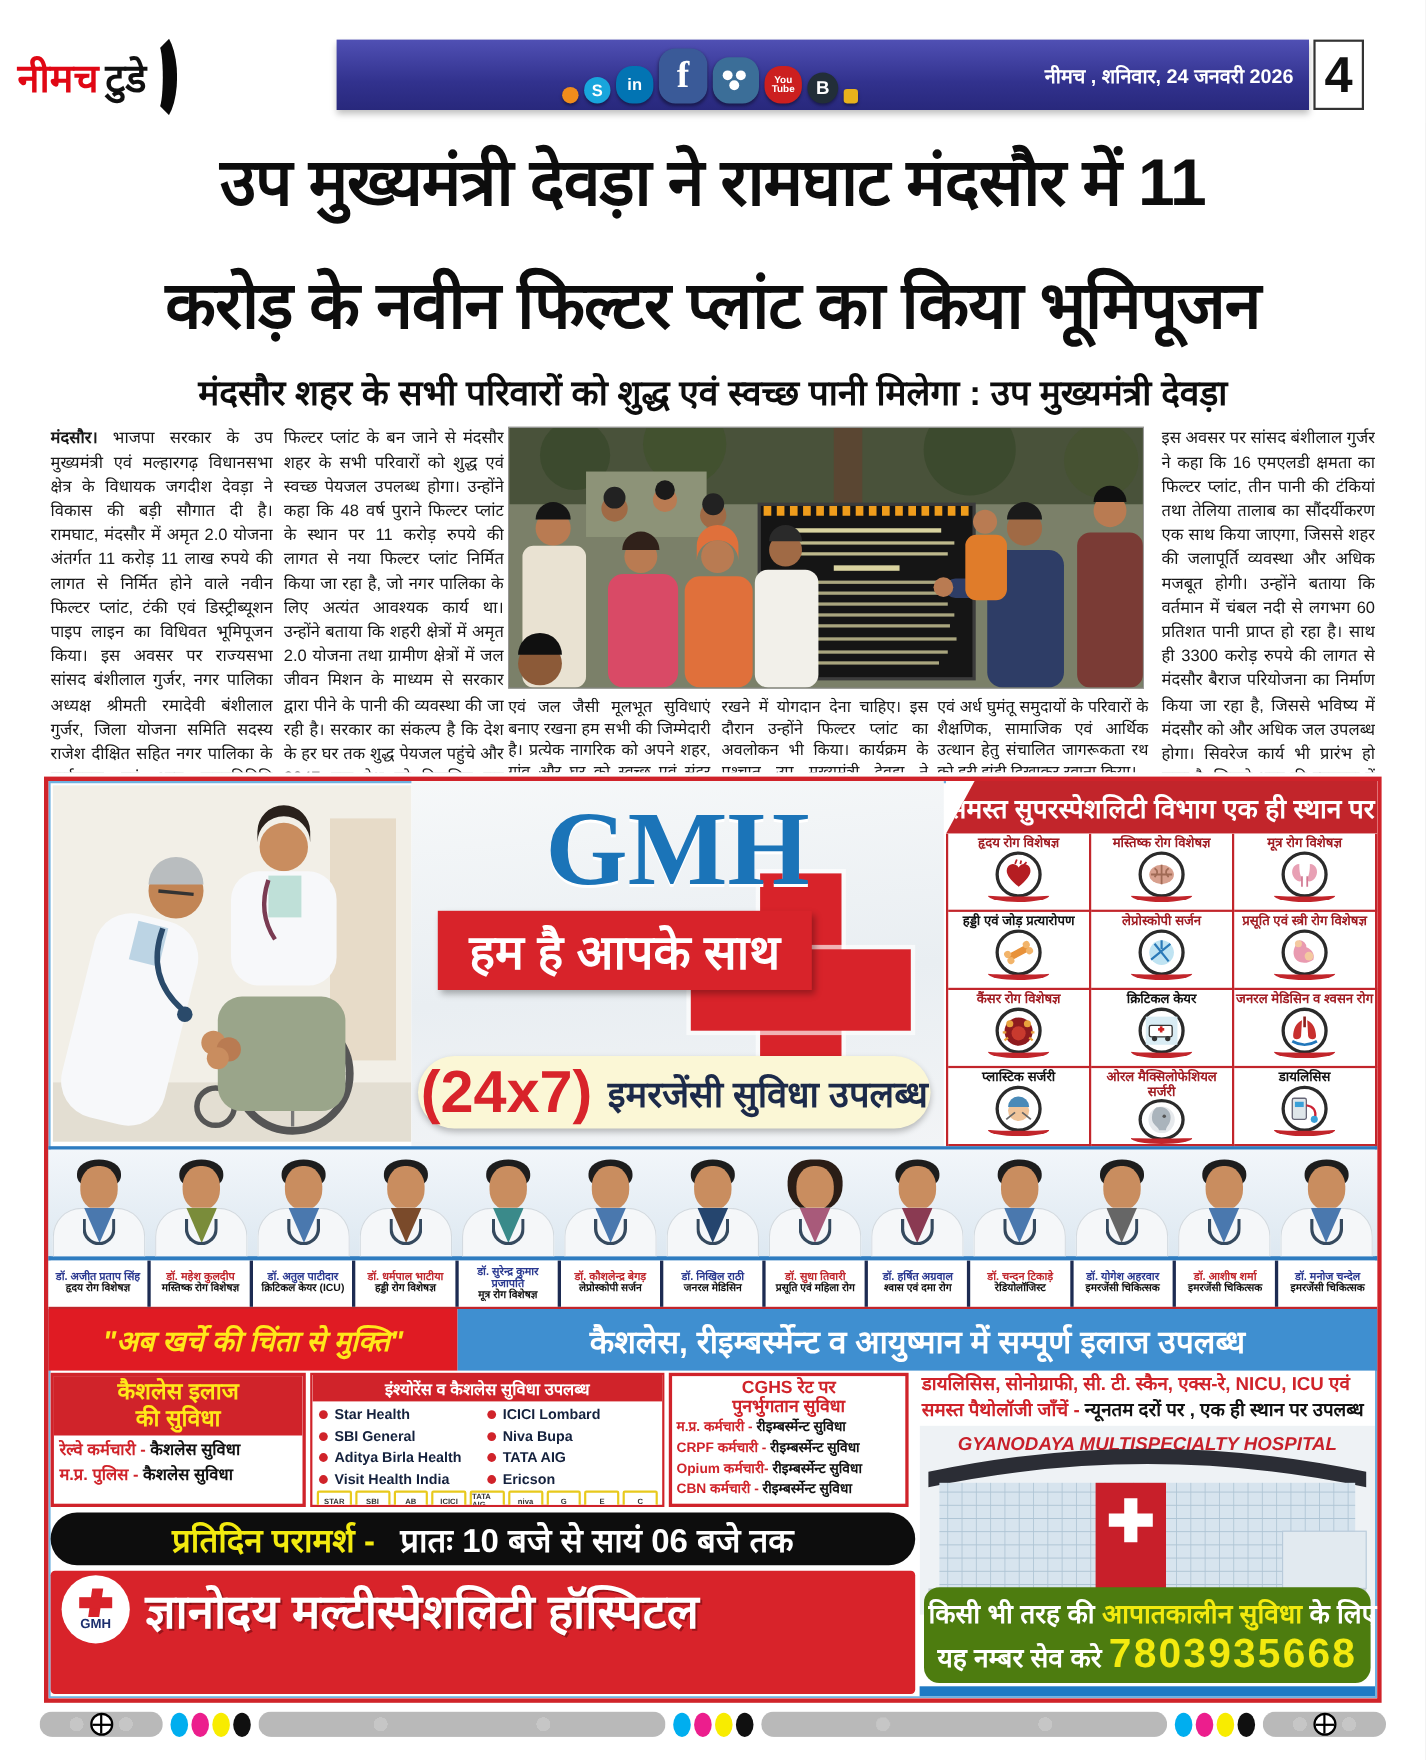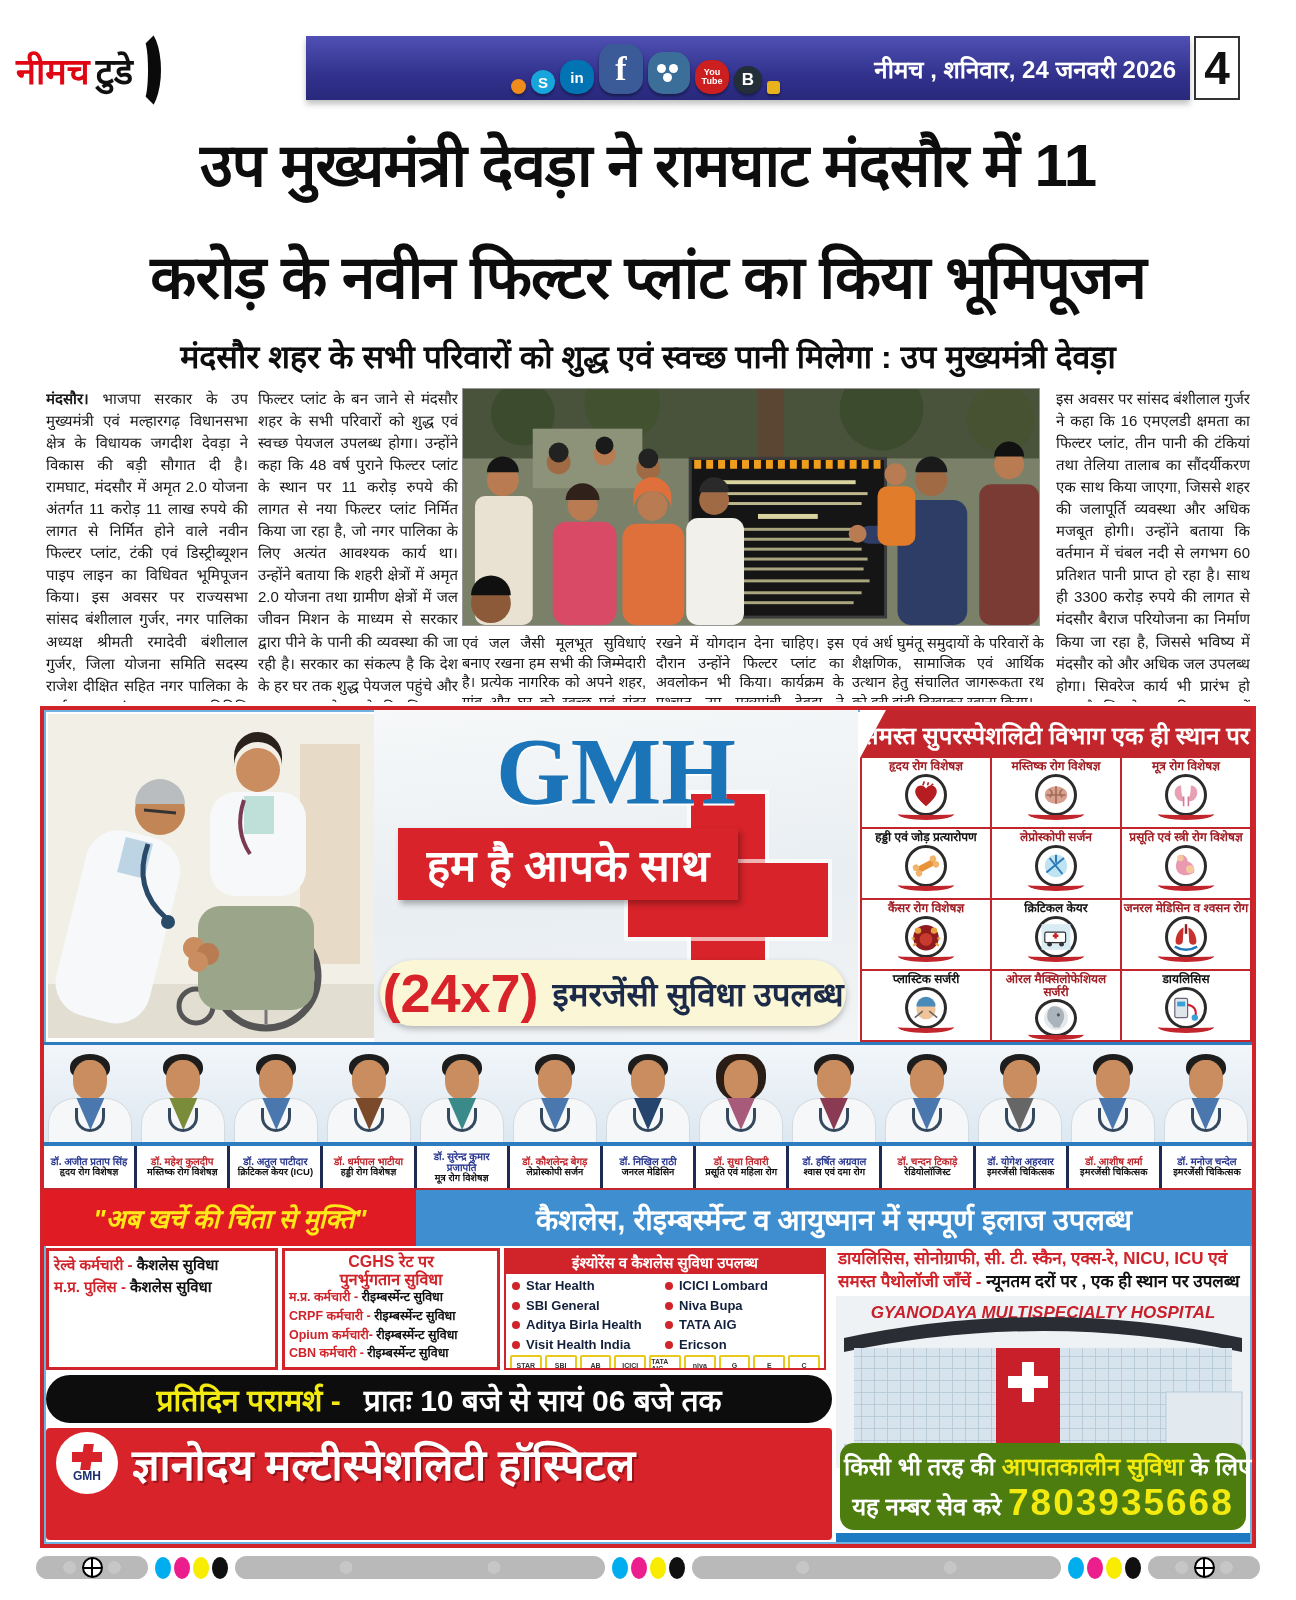--- a/index.html
+++ b/index.html
@@ -21,21 +21,21 @@
   .s-dot   { width:15px; height:15px; border-radius:50%; background:#f08c1c; }
   .s-skype { width:24px; height:24px; border-radius:50%; background:#18a5dc; font-size:15px; }
   .s-in    { width:34px; height:34px; background:#0274b3; font-size:15px; }
   .s-fb    { width:44px; height:50px; background:#3a5a98; font-size:34px; font-family:"Liberation Serif",serif; }
   .s-ms    { width:42px; height:42px; background:#3b6e98; position:relative; }
   .s-ms i  { position:absolute; left:9px; top:12px; width:9px; height:9px; border-radius:50%; background:#fff;
              box-shadow:12px 0 0 #fff, 6px 9px 0 #fff; }
   .s-yt    { width:34px; height:34px; background:#cc1f1f; flex-direction:column; font-size:9px; line-height:1.05; }
   .s-bing  { width:28px; height:28px; background:#222e38; font-size:17px; }
   .s-sq    { width:13px; height:13px; border-radius:3px; background:#e8b21c; }
-  .dateline { position:absolute; right:14px; top:50%; transform:translateY(-50%); color:#fff; font-weight:700; font-size:24px; }
+  .dateline { position:absolute; right:14px; top:50%; transform:translateY(-50%); color:#fff; font-weight:700; font-size:18px; }
   .pageno { position:absolute; left:1194px; top:36px; width:46px; height:64px; border:2px solid #333; background:#fff;
             display:flex; align-items:center; justify-content:center; font-size:46px; font-weight:800; color:#111; }
 
   
   .h1a,.h1b { position:absolute; left:20px; right:20px; text-align:center; font-weight:800; font-size:60px; color:#0d0d0d; letter-spacing:-1px; white-space:nowrap; }
   .h1a { top:122px; } .h1b { top:234px; }
   .subhead { position:absolute; top:334px; left:20px; right:20px; text-align:center; font-weight:800; font-size:32px; color:#0d0d0d; white-space:nowrap; }
 
   
   .article { position:absolute; top:388px; left:46px; width:1204px; height:314px; }
@@ -652,34 +652,28 @@
 
     <div class="claims-row">
       <div class="relief">"अब खर्चे की चिंता से मुक्ति"</div>
       <div class="claims">कैशलेस, रीइम्बर्स्मेन्ट व आयुष्मान  में सम्पूर्ण इलाज उपलब्ध</div>
     </div>
 
     <div class="lower">
       <div class="lower-left">
         <div class="boxes">
           <div class="bx bx1">
+            <div class="bx1-head">
+              <div>कैशलेस इलाज</div>
+              <div>की सुविधा</div>
+            </div>
             <div class="bx1-body">
               <div class="kv"><span class="k">रेल्वे कर्मचारी -</span><span class="v"> कैशलेस सुविधा</span></div>
               <div class="kv"><span class="k">म.प्र. पुलिस -</span><span class="v"> कैशलेस सुविधा</span></div>
             </div>
-          </div>
-          <div class="bx bx2">
-            <div class="bx2-title">
-              <div>CGHS रेट पर</div>
-              <div>पुनर्भुगतान सुविधा</div>
-            </div>
-            <div class="kv"><span class="k">म.प्र. कर्मचारी -</span><span class="v"> रीइम्बर्स्मेन्ट सुविधा</span></div>
-            <div class="kv"><span class="k">CRPF कर्मचारी -</span><span class="v"> रीइम्बर्स्मेन्ट सुविधा</span></div>
-            <div class="kv"><span class="k">Opium कर्मचारी-</span><span class="v"> रीइम्बर्स्मेन्ट सुविधा</span></div>
-            <div class="kv"><span class="k">CBN कर्मचारी -</span><span class="v"> रीइम्बर्स्मेन्ट सुविधा</span></div>
           </div>
           <div class="bx bx3">
             <div class="bx3-head">इंश्योरेंस व कैशलेस सुविधा उपलब्ध</div>
             <div class="ins-cols">
               <div class="ins-col">
                 <div class="ins-item">Star Health</div>
                 <div class="ins-item">SBI General</div>
                 <div class="ins-item">Aditya Birla Health</div>
                 <div class="ins-item">Visit Health India</div>
               </div>
@@ -694,20 +688,30 @@
               <span class="logo-tile">STAR</span>
               <span class="logo-tile">SBI</span>
               <span class="logo-tile">AB</span>
               <span class="logo-tile">ICICI</span>
               <span class="logo-tile">TATA AIG</span>
               <span class="logo-tile">niva</span>
               <span class="logo-tile">G</span>
               <span class="logo-tile">E</span>
               <span class="logo-tile">C</span>
             </div>
+          </div>
+          <div class="bx bx2">
+            <div class="bx2-title">
+              <div>CGHS रेट पर</div>
+              <div>पुनर्भुगतान सुविधा</div>
+            </div>
+            <div class="kv"><span class="k">म.प्र. कर्मचारी -</span><span class="v"> रीइम्बर्स्मेन्ट सुविधा</span></div>
+            <div class="kv"><span class="k">CRPF कर्मचारी -</span><span class="v"> रीइम्बर्स्मेन्ट सुविधा</span></div>
+            <div class="kv"><span class="k">Opium कर्मचारी-</span><span class="v"> रीइम्बर्स्मेन्ट सुविधा</span></div>
+            <div class="kv"><span class="k">CBN कर्मचारी -</span><span class="v"> रीइम्बर्स्मेन्ट सुविधा</span></div>
           </div>
         </div>
 
         <div class="consult">
           <span class="cy">प्रतिदिन परामर्श -</span>
           <span class="cw"> प्रातः 10 बजे से सायं 06 बजे तक</span>
         </div>
 
         <div class="hosp-banner">
           <div class="hb-row1">

